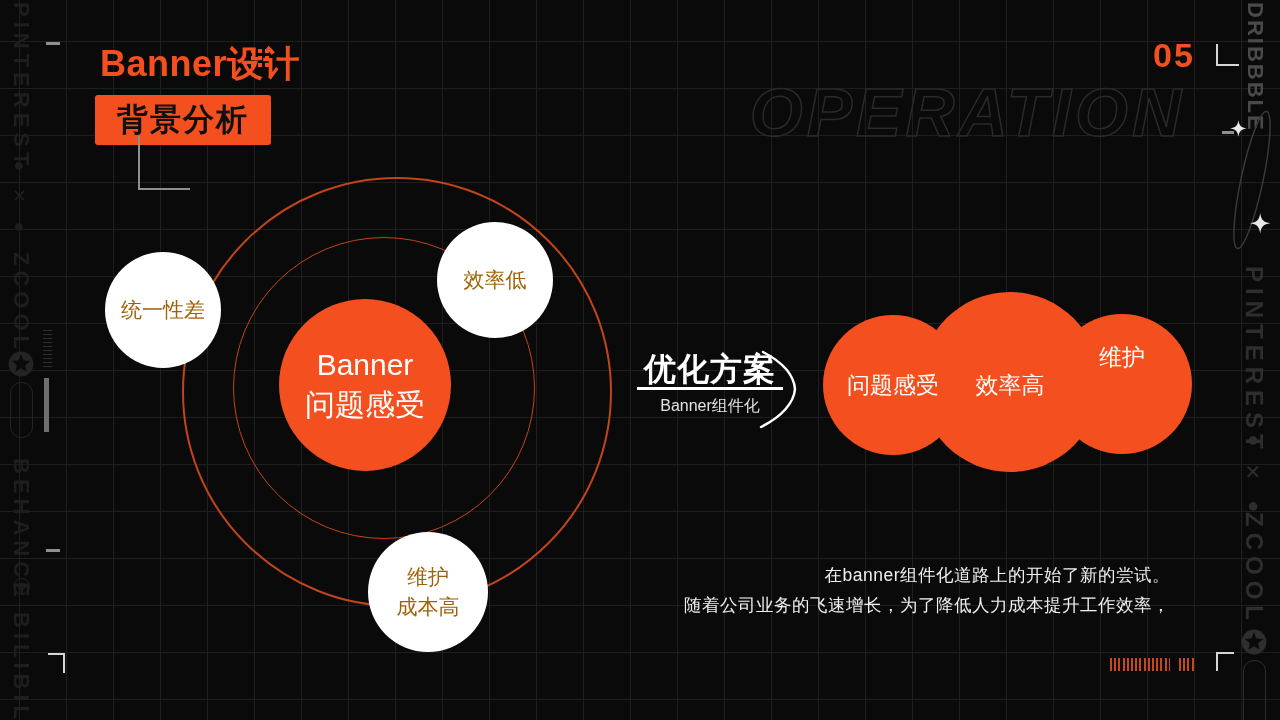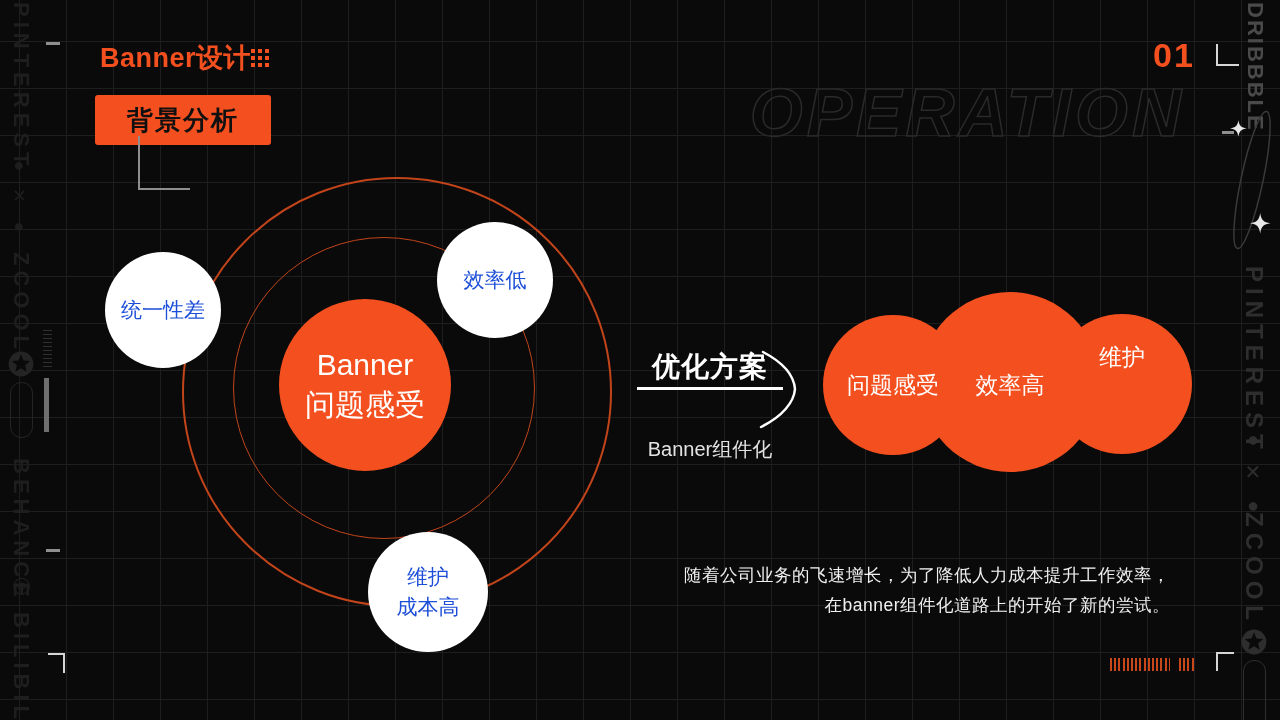--- a/index.html
+++ b/index.html
@@ -9,27 +9,27 @@
     background-image:
       linear-gradient(#1e1e1e 1px, transparent 1px),
       linear-gradient(90deg, #1e1e1e 1px, transparent 1px);
     background-size:47px 47px, 47px 47px;
     background-position:0px 41px, 19px 0px;
     font-family:"Liberation Sans","DejaVu Sans",sans-serif;
   }
   .abs{position:absolute;}
 
   
-  .logo{left:100px;top:40px;font-size:27px;font-weight:800;color:#F4501F;letter-spacing:.5px;}
+  .logo{left:100px;top:40px;font-size:36px;font-weight:800;color:#F4501F;letter-spacing:.5px;}
   .logo-dots{left:251px;top:49px;width:18px;height:18px;display:grid;grid-template-columns:repeat(3,4px);grid-template-rows:repeat(3,4px);gap:3px;}
   .logo-dots i{background:#F4501F;display:block;}
   .page-num{left:1153px;top:36px;font-size:34px;font-weight:800;color:#F4501F;letter-spacing:2px;}
   .chip{left:95px;top:95px;width:176px;height:50px;background:#F4501F;border-radius:3px;
         display:flex;align-items:center;justify-content:center;}
-  .chip span{font-size:26px;font-weight:800;color:#101010;letter-spacing:2px;}
+  .chip span{font-size:31px;font-weight:800;color:#101010;letter-spacing:2px;}
 
   
   .ghost{right:95px;top:75px;text-align:left;font-style:italic;font-weight:800;
          font-size:68px;line-height:75px;letter-spacing:4px;
          color:rgba(0,0,0,0);-webkit-text-stroke:1.5px #2a2a2a;}
 
   
   .br-tl{left:138px;top:136px;width:50px;height:52px;border-left:2.5px solid #8f8f8f;border-bottom:2.5px solid #8f8f8f;}
   .br-tr{left:1216px;top:44px;width:21px;height:20px;border-left:2.5px solid #d6d6d6;border-bottom:2.5px solid #d6d6d6;}
   .br-bl{left:48px;top:653px;width:15px;height:18px;border-top:2.5px solid #d6d6d6;border-right:2.5px solid #d6d6d6;}
@@ -47,30 +47,30 @@
      background:repeating-linear-gradient(180deg,#303030 0 1.5px,transparent 1.5px 4px);}
   .graybar{left:44px;top:378px;width:5px;height:54px;background:#6f6f6f;}
 
   
   .ring{border-radius:50%;border:2px solid #C2441A;}
   .ring-outer{left:182px;top:177px;width:426px;height:426px;}
   .ring-inner{left:233px;top:237px;width:300px;height:300px;border-width:1.5px;}
   .core{left:279px;top:299px;width:172px;height:172px;border-radius:50%;background:#F4501F;
         display:flex;flex-direction:column;align-items:center;justify-content:center;
         color:#fff;font-size:30px;line-height:40px;font-weight:500;text-align:center;}
-  .sat{border-radius:50%;background:#fff;color:#1d4ed8;display:flex;flex-direction:column;
+  .sat{border-radius:50%;background:#fff;color:#a16207;display:flex;flex-direction:column;
        align-items:center;justify-content:center;font-size:21px;font-weight:500;line-height:30px;text-align:center;}
   .sat1{left:105px;top:252px;width:116px;height:116px;align-items:center;}
   .sat2{left:437px;top:222px;width:116px;height:116px;}
   .sat3{left:368px;top:532px;width:120px;height:120px;}
 
   
-  .trans-title{left:637px;top:348px;width:146px;text-align:center;color:#fff;font-size:28px;font-weight:800;letter-spacing:1px;}
+  .trans-title{left:637px;top:348px;width:146px;text-align:center;color:#fff;font-size:32px;font-weight:800;letter-spacing:1px;}
   .trans-line{left:637px;top:387px;width:146px;height:2.5px;background:#fff;}
-  .trans-sub{left:637px;top:396px;width:146px;text-align:center;color:#e3e3e3;font-size:20px;margin-top:40px;}
+  .trans-sub{left:637px;top:396px;width:146px;text-align:center;color:#e3e3e3;font-size:16px;}
   .arrowhead{left:758px;top:350px;}
 
   
   .cloud-c{border-radius:50%;background:#F4501F;}
   .cloud1{left:823px;top:315px;width:140px;height:140px;}
   .cloud2{left:920px;top:292px;width:180px;height:180px;}
   .cloud3{left:1052px;top:314px;width:140px;height:140px;}
   .cloud-label{color:#fff;font-size:23px;font-weight:500;text-align:center;line-height:34px;}
 
   
@@ -91,21 +91,21 @@
     <i></i>
       <i></i>
       <i></i>
       <i></i>
       <i></i>
       <i></i>
       <i></i>
       <i></i>
       <i></i>
   </div>
-  <div class="abs page-num">01</div>
+  <div class="abs page-num">05</div>
   <div class="abs chip">
     <span>背景分析</span>
   </div>
 
   <div class="abs ghost">
     <div>OPERATION</div>
   </div>
 
   <div class="abs br-tl"></div>
   <div class="abs br-tr"></div>
@@ -173,20 +173,20 @@
   <div class="abs cloud-c cloud1"></div>
   <div class="abs cloud-c cloud2"></div>
   <div class="abs cloud-c cloud3"></div>
   <div class="abs cloud-label" style="left:833px;top:368px;width:120px;">问题感受</div>
   <div class="abs cloud-label" style="left:950px;top:368px;width:120px;">效率高</div>
   <div class="abs cloud-label" style="left:1062px;top:340px;width:120px;">
     <div>维护</div>
   </div>
 
   <div class="abs note">
+    <div>在banner组件化道路上的开始了新的尝试。</div>
     <div>随着公司业务的飞速增长，为了降低人力成本提升工作效率，</div>
-    <div>在banner组件化道路上的开始了新的尝试。</div>
   </div>
 
   <div class="abs barcode-h bch1"></div>
   <div class="abs barcode-h bch2"></div>
 
 </div>
 
 </body></html>

